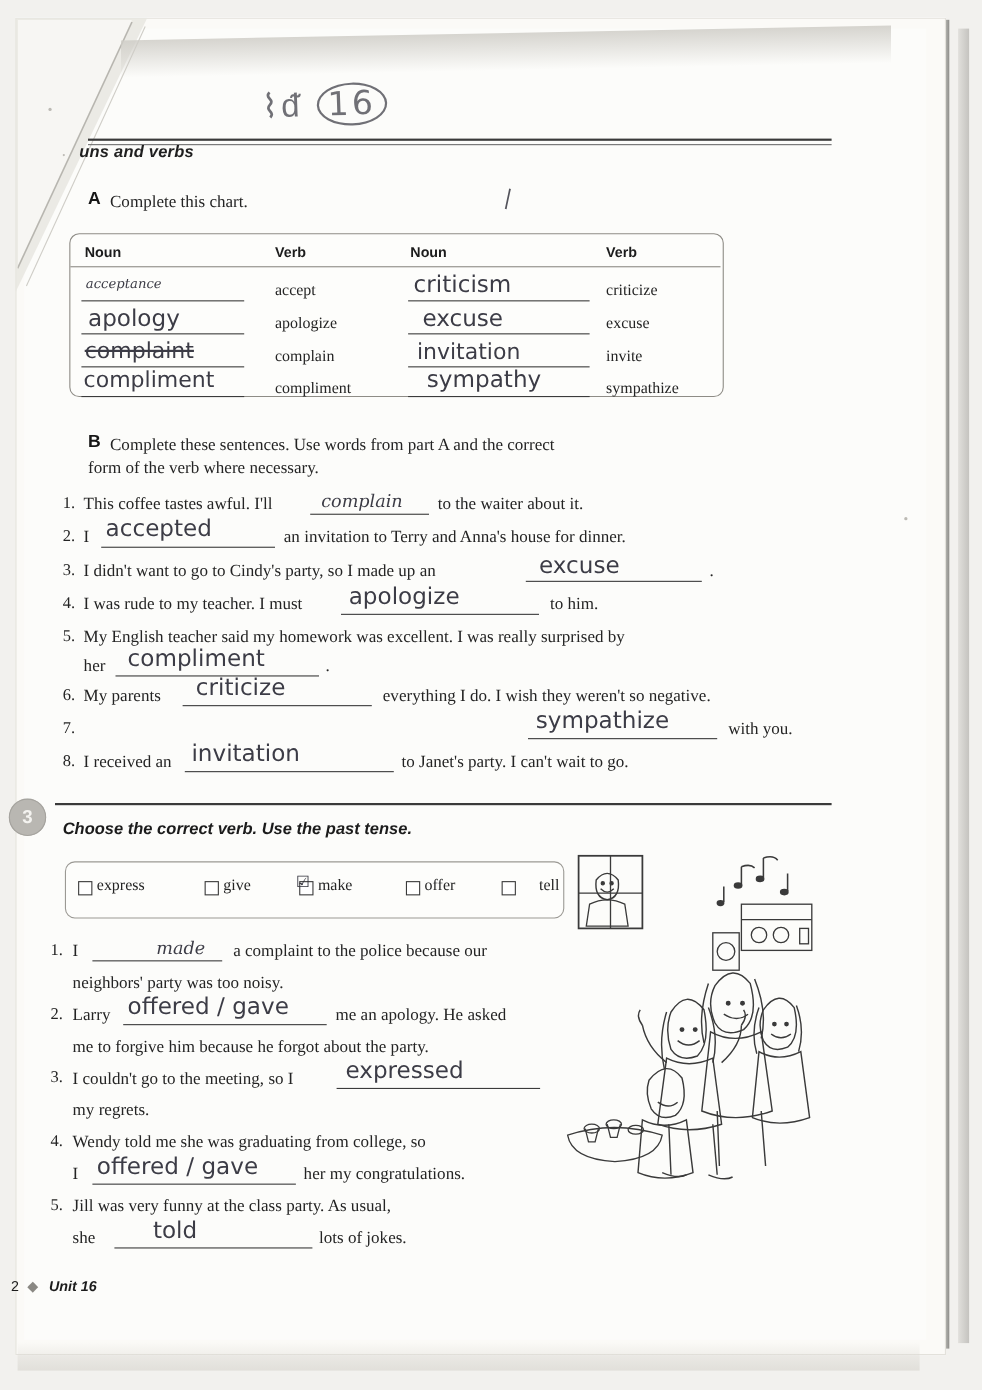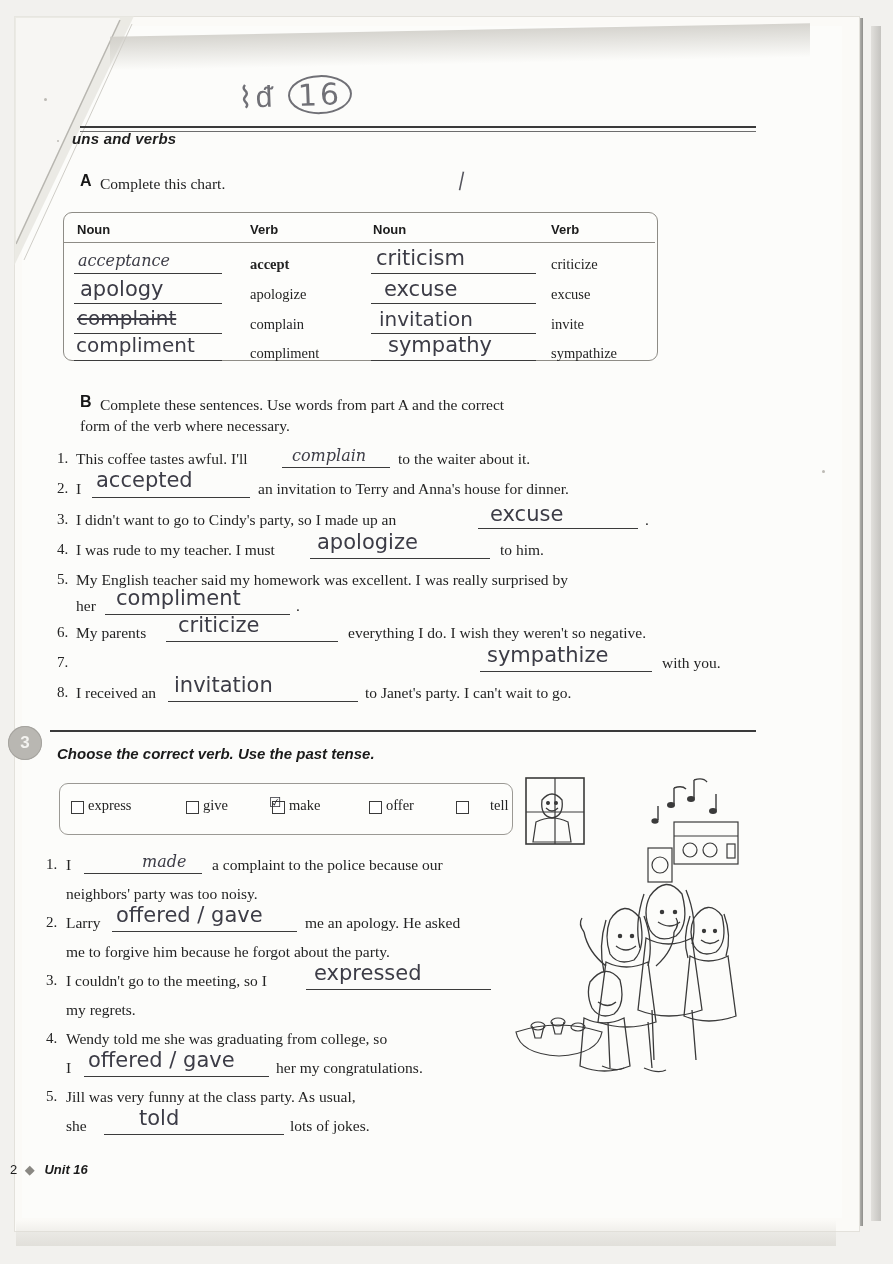--- a/index.html
+++ b/index.html
@@ -329,22 +329,22 @@
 
   <div class="chart-box"></div>
   <div class="chart-head-rule"></div>
 
   <div class="chart-head" style="left:77px;top:222px;">Noun</div>
   <div class="chart-head" style="left:250px;top:222px;">Verb</div>
   <div class="chart-head" style="left:373px;top:222px;">Noun</div>
   <div class="chart-head" style="left:551px;top:222px;">Verb</div>
 
   <div class="blank-line" style="left:74px;top:273px;width:148px;"></div>
-  <div class="hand hand-it" style="left:78px;top:251px;font-size:16px;">acceptance</div>
-  <div class="chart-cell" style="left:250px;top:256px;font-weight:bold;">accept</div>
+  <div class="hand hand-it" style="left:78px;top:251px;font-size:12px;">acceptance</div>
+  <div class="chart-cell" style="left:250px;top:256px;">accept</div>
   <div class="blank-line" style="left:371px;top:273px;width:165px;"></div>
   <div class="hand" style="left:376px;top:246px;font-size:21px;">criticism</div>
   <div class="chart-cell" style="left:551px;top:256px;">criticize</div>
 
   <div class="blank-line" style="left:74px;top:303px;width:148px;"></div>
   <div class="hand" style="left:80px;top:277px;font-size:21px;">apology</div>
   <div class="chart-cell" style="left:250px;top:286px;">apologize</div>
   <div class="blank-line" style="left:371px;top:303px;width:165px;"></div>
   <div class="hand" style="left:384px;top:277px;font-size:21px;">excuse</div>
   <div class="chart-cell" style="left:551px;top:286px;">excuse</div>

